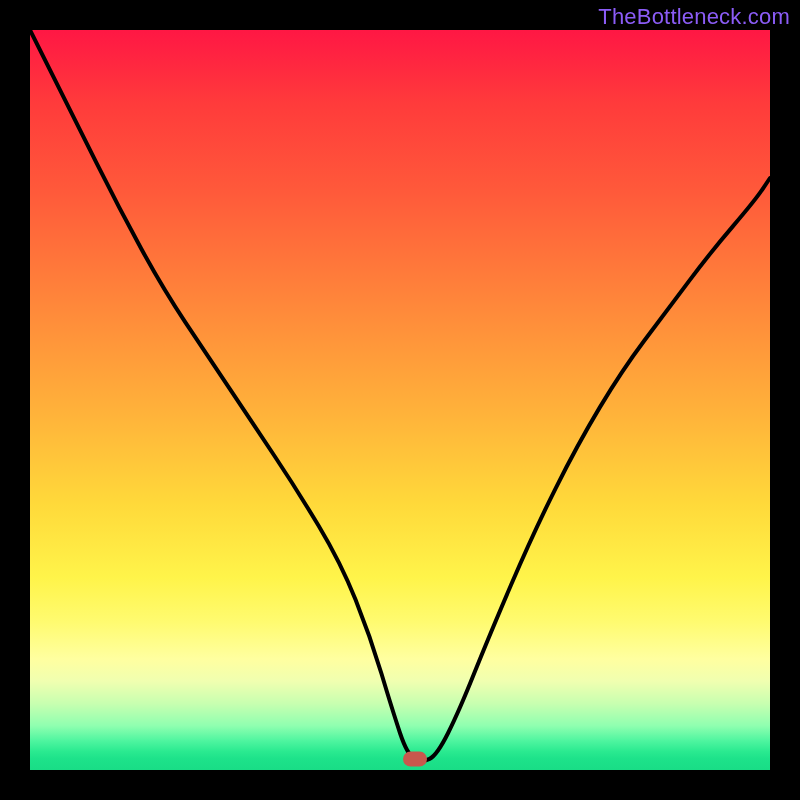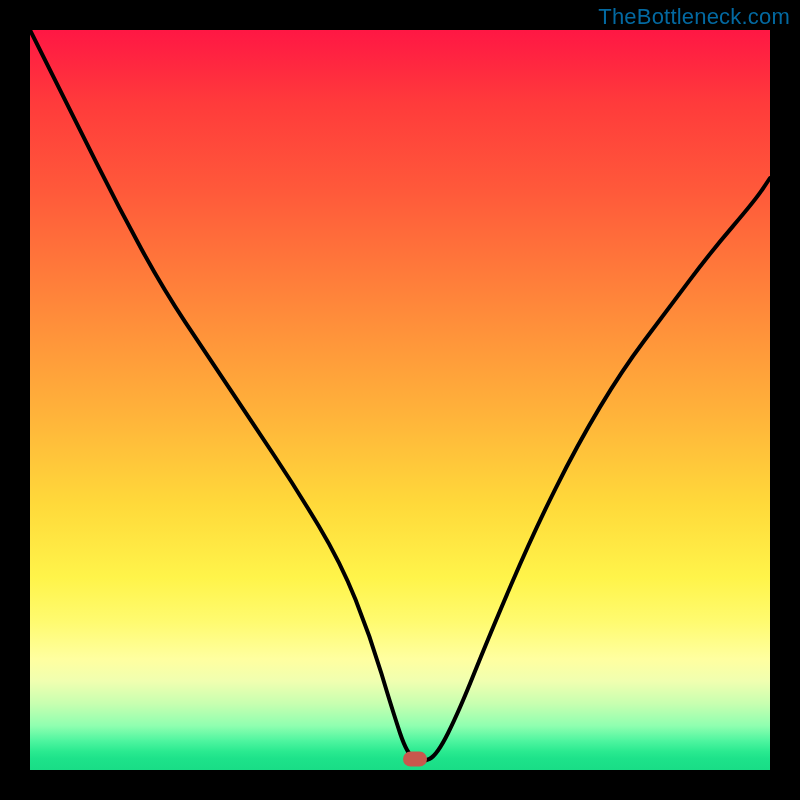--- a/index.html
+++ b/index.html
@@ -14,21 +14,21 @@
   .frame {
     position: relative;
     width: 800px;
     height: 800px;
     background: #000;
   }
   .watermark {
     position: absolute;
     top: 4px;
     right: 10px;
-    color: #0369a1;
+    color: #8b5cf6;
     font-size: 22px;
     font-weight: 500;
     letter-spacing: 0.2px;
     z-index: 10;
   }
   .plot {
     position: absolute;
     left: 30px;
     top: 30px;
     width: 740px;

